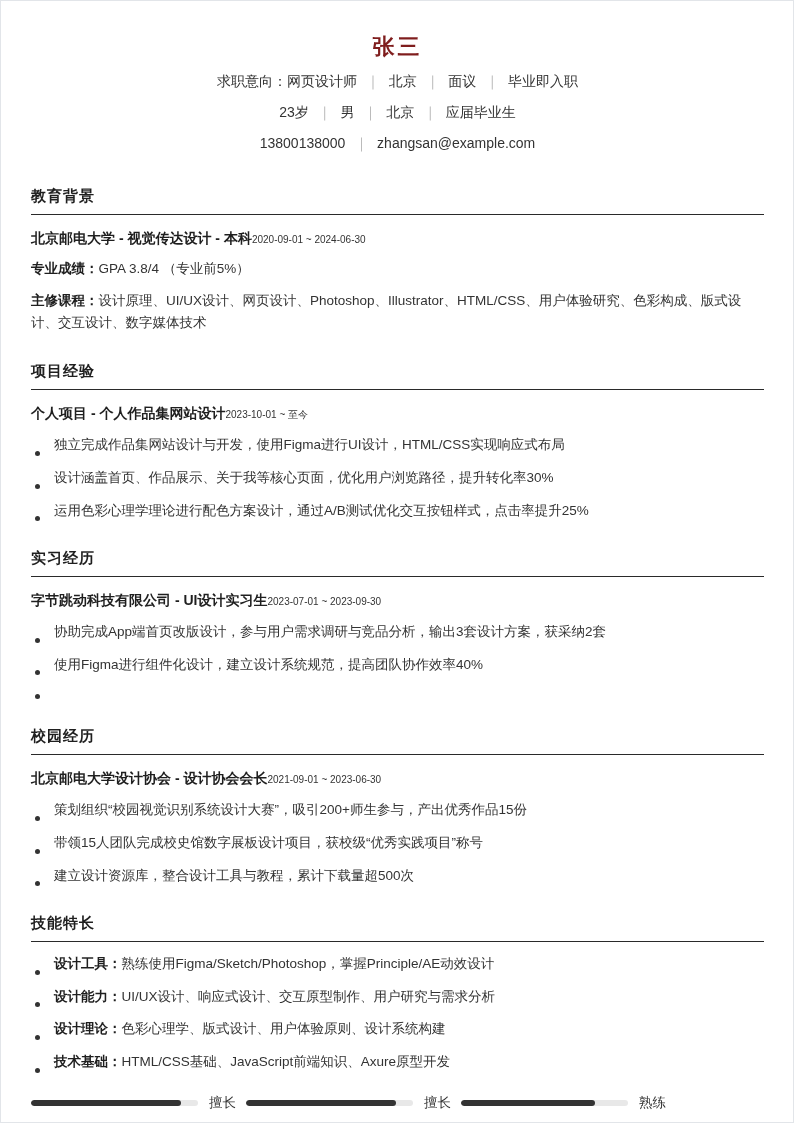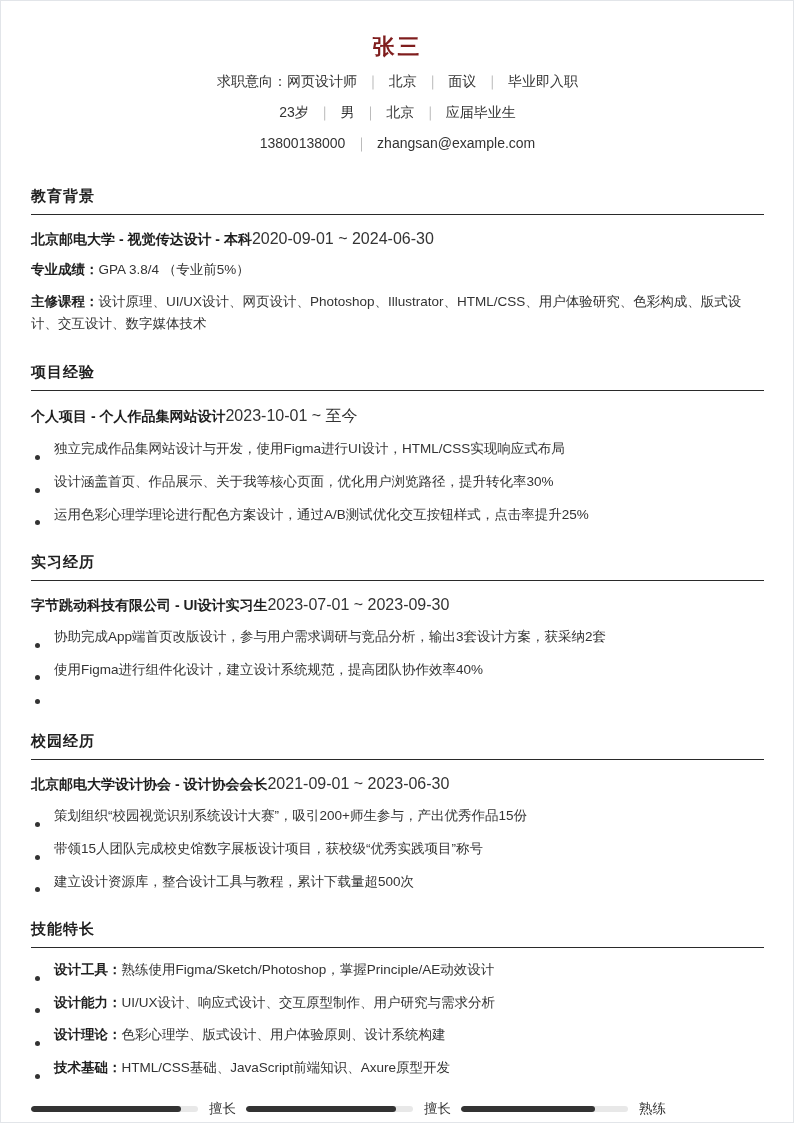--- a/index.html
+++ b/index.html
@@ -31,21 +31,21 @@
   .section-title {
     font-size: 15px; font-weight: 700; color: #1f1f1f;
     padding-bottom: 8px; border-bottom: 1.5px solid #2a2a2a;
     letter-spacing: 1px;
   }
   .entry-head {
     display: flex; align-items: baseline;
     margin-top: 15px;
   }
   .entry-title { font-size: 14px; font-weight: 700; color: #1f1f1f; }
-  .entry-date { font-size: 16px; color: #333333; }
+  .entry-date { font-size: 10px; color: #333333; }
   .field-line { margin-top: 10px; font-size: 13.5px; color: #333333; line-height: 1.65; }
   .field-label { font-weight: 700; color: #1f1f1f; }
   
   .bullet {
     display: flex; margin-top: 11px;
     font-size: 13.5px; color: #333333; line-height: 1.6; align-items: flex-end;
   }
   .dot {
     flex: none; width: 5px; height: 5px; border-radius: 50%;
     background: #333333; margin: 8px 14px 0 4px;

